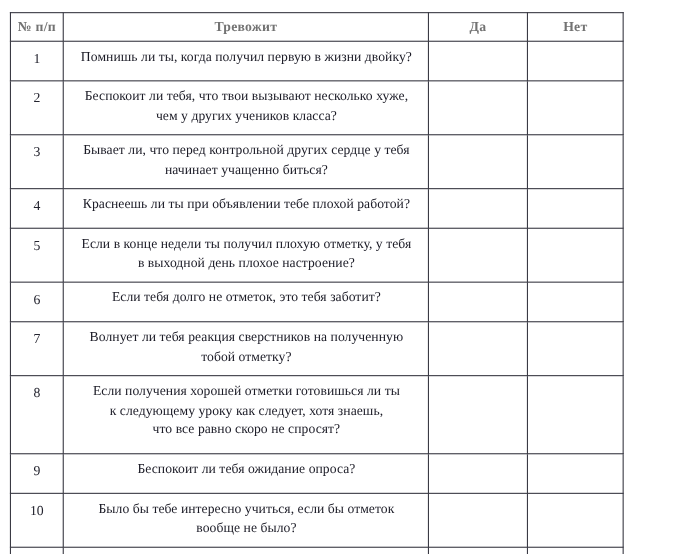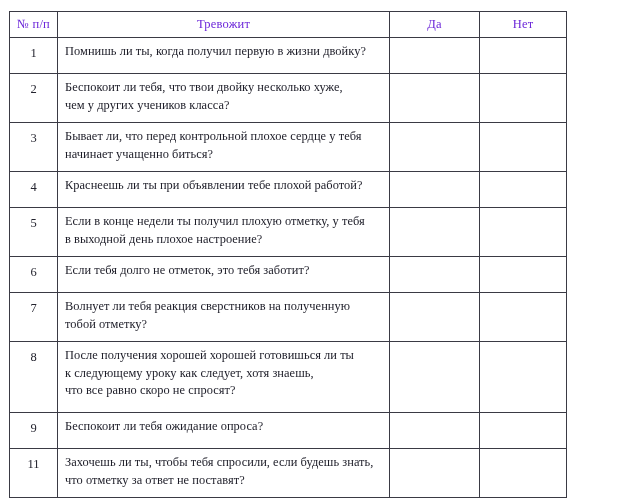--- a/index.html
+++ b/index.html
@@ -45,42 +45,42 @@
     padding: 0;
     vertical-align: top;
     background: #ffffff;
   }
 
   
   .questionnaire-table thead th {
     height: 25px;
     text-align: center;
     vertical-align: middle;
-    font-weight: normal;
+    font-weight: bold;
     font-size: 12.5px;
     letter-spacing: 0.2px;
-    color: #6d28d9;
+    color: #737373;
   }
 
   
   td.num {
     text-align: center;
     font-size: 12.5px;
     color: #23232e;
     padding-top: 7px;
     line-height: 1.35;
   }
 
   
   td.question {
     padding: 5px 6px 5px 7px;
     font-size: 12.4px;
     line-height: 17.6px;
     color: #1b1b26;
-    text-align: left;
+    text-align: center;
     white-space: pre-line;
     letter-spacing: 0.05px;
   }
 
   td.answer {
     
   }
 
   
   tr.lines-1 td { height: 25px; }
@@ -109,28 +109,28 @@
     </thead>
     <tbody id="table-body">
         <tr class="lines-1">
           <td class="num">1</td>
           <td class="question">Помнишь ли ты, когда получил первую в жизни двойку?</td>
           <td class="answer"></td>
           <td class="answer"></td>
         </tr>
         <tr class="lines-2">
           <td class="num">2</td>
-          <td class="question">Беспокоит ли тебя, что твои двойку несколько хуже,
+          <td class="question">Беспокоит ли тебя, что твои вызывают несколько хуже,
 чем у других учеников класса?</td>
           <td class="answer"></td>
           <td class="answer"></td>
         </tr>
         <tr class="lines-2">
           <td class="num">3</td>
-          <td class="question">Бывает ли, что перед контрольной плохое сердце у тебя
+          <td class="question">Бывает ли, что перед контрольной других сердце у тебя
 начинает учащенно биться?</td>
           <td class="answer"></td>
           <td class="answer"></td>
         </tr>
         <tr class="lines-1">
           <td class="num">4</td>
           <td class="question">Краснеешь ли ты при объявлении тебе плохой работой?</td>
           <td class="answer"></td>
           <td class="answer"></td>
         </tr>
@@ -149,29 +149,36 @@
         </tr>
         <tr class="lines-2">
           <td class="num">7</td>
           <td class="question">Волнует ли тебя реакция сверстников на полученную
 тобой отметку?</td>
           <td class="answer"></td>
           <td class="answer"></td>
         </tr>
         <tr class="lines-3">
           <td class="num">8</td>
-          <td class="question">После получения хорошей хорошей готовишься ли ты
+          <td class="question">Если получения хорошей отметки готовишься ли ты
 к следующему уроку как следует, хотя знаешь,
 что все равно скоро не спросят?</td>
           <td class="answer"></td>
           <td class="answer"></td>
         </tr>
         <tr class="lines-1">
           <td class="num">9</td>
           <td class="question">Беспокоит ли тебя ожидание опроса?</td>
+          <td class="answer"></td>
+          <td class="answer"></td>
+        </tr>
+        <tr class="lines-2">
+          <td class="num">10</td>
+          <td class="question">Было бы тебе интересно учиться, если бы отметок
+вообще не было?</td>
           <td class="answer"></td>
           <td class="answer"></td>
         </tr>
         <tr class="lines-2">
           <td class="num">11</td>
           <td class="question">Захочешь ли ты, чтобы тебя спросили, если будешь знать,
 что отметку за ответ не поставят?</td>
           <td class="answer"></td>
           <td class="answer"></td>
         </tr>

